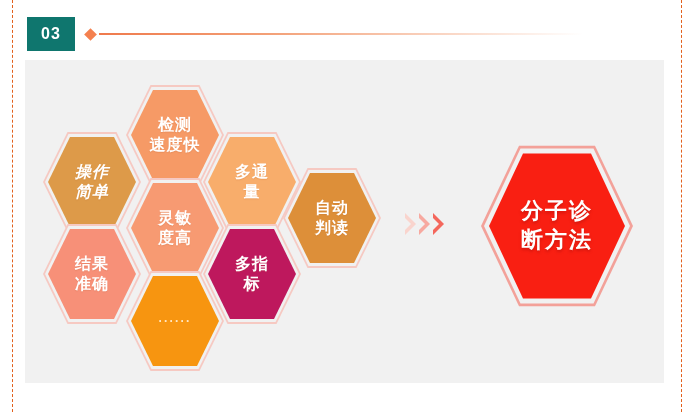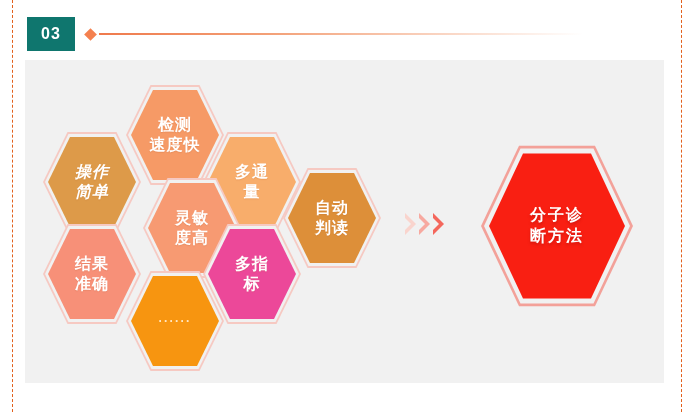--- a/index.html
+++ b/index.html
@@ -68,21 +68,21 @@
   }
   .hex-label .l2 { display:block; }
   .dots-label {
     position:relative; z-index:3; color:#ffe7c4; font-size:12px;
     letter-spacing:1.5px; font-weight:bold;
   }
 
   
   .hex-big .hex-ring { background:#f3a199; left:-8px; top:-8px; right:-8px; bottom:-8px; }
   .hex-big .hex-gap  { background:#f1f1f1; left:-5px; top:-5px; right:-5px; bottom:-5px; }
-  .hex-big .hex-label { font-size:16px; letter-spacing:2px; line-height:1.3;
+  .hex-big .hex-label { font-size:22px; letter-spacing:2px; line-height:1.3;
                         text-shadow:0 2px 3px rgba(140,10,10,.35); }
 
   
   .arrow { position:absolute; display:flex; align-items:center; gap:3px; }
   .chev {
     width:0; height:0;
     border-top:11px solid transparent;
     border-bottom:11px solid transparent;
     border-left:11px solid currentColor;
     position:relative;
@@ -132,38 +132,38 @@
             <div class="hex-label"><span>多通</span><span class="l2">量</span></div>
           </div>
         </div>
         <div class="hexwrap" style="left: 263px; top: 112px; width: 88px; height: 92px; z-index: 13;">
           <div class="hex-ring"></div>
           <div class="hex-gap"></div>
           <div class="hex" style="background: rgb(221, 143, 57);">
             <div class="hex-label"><span>自动</span><span class="l2">判读</span></div>
           </div>
         </div>
-        <div class="hexwrap" style="left: 123px; top: 122px; width: 88px; height: 92px; z-index: 14;">
+        <div class="hexwrap" style="left: 106px; top: 122px; width: 88px; height: 92px; z-index: 14;">
           <div class="hex-ring"></div>
           <div class="hex-gap"></div>
           <div class="hex" style="background: rgb(247, 154, 114);">
             <div class="hex-label"><span>灵敏</span><span class="l2">度高</span></div>
           </div>
         </div>
         <div class="hexwrap" style="left: 23px; top: 168px; width: 88px; height: 92px; z-index: 15;">
           <div class="hex-ring"></div>
           <div class="hex-gap"></div>
           <div class="hex" style="background: rgb(247, 144, 120);">
             <div class="hex-label"><span>结果</span><span class="l2">准确</span></div>
           </div>
         </div>
         <div class="hexwrap" style="left: 183px; top: 168px; width: 88px; height: 92px; z-index: 16;">
           <div class="hex-ring"></div>
           <div class="hex-gap"></div>
-          <div class="hex" style="background: #ec4899;">
+          <div class="hex" style="background: #be185d;">
             <div class="hex-label"><span>多指</span><span class="l2">标</span></div>
           </div>
         </div>
         <div class="hexwrap" style="left: 106px; top: 215px; width: 88px; height: 92px; z-index: 17;">
           <div class="hex-ring"></div>
           <div class="hex-gap"></div>
           <div class="hex" style="background: rgb(247, 149, 16);">
             <div class="dots-label"><span>······</span></div>
           </div>
         </div>

